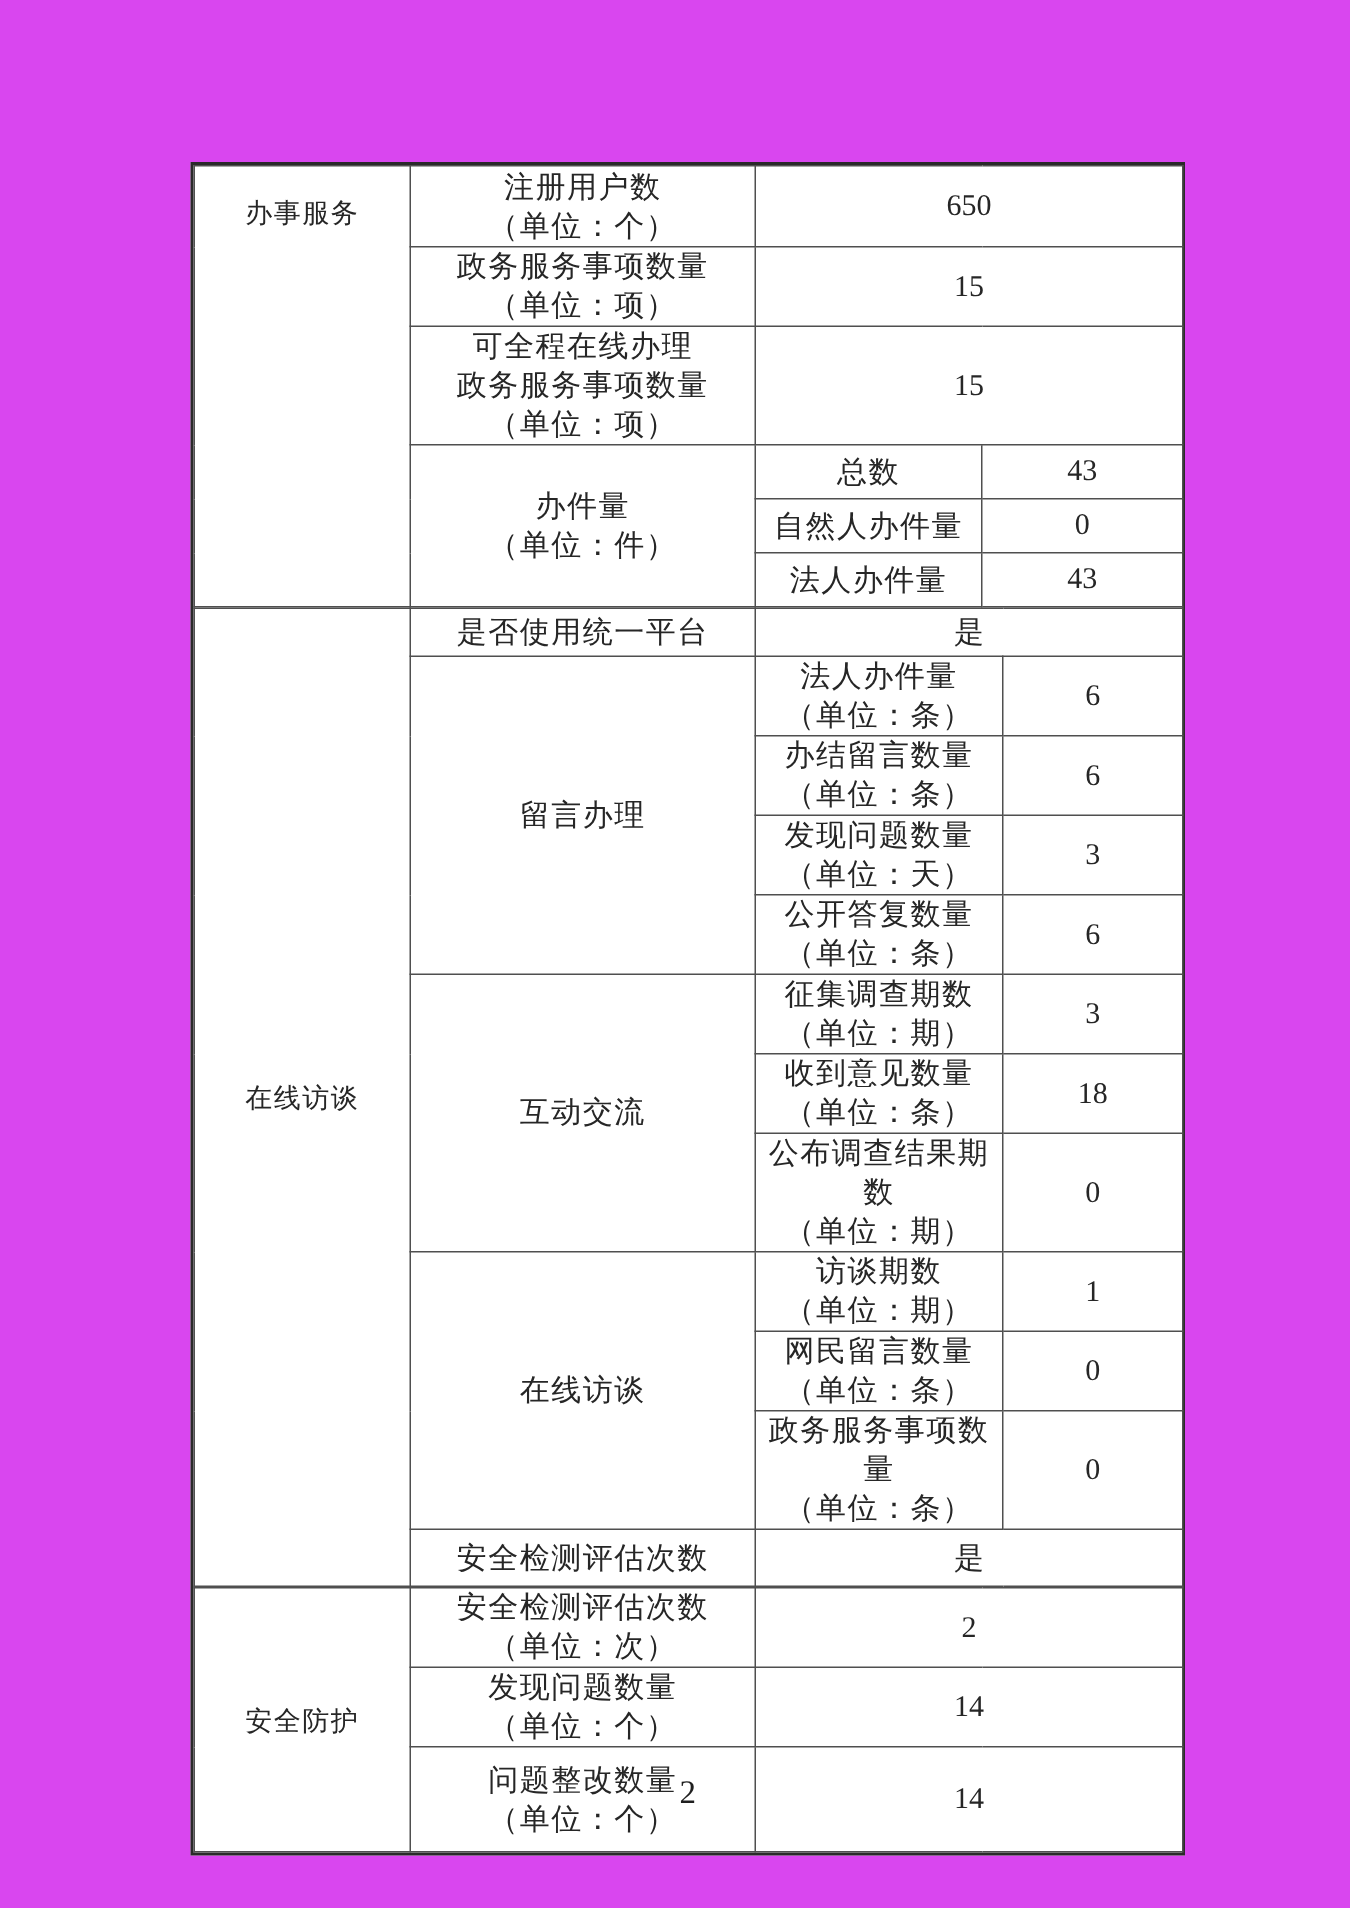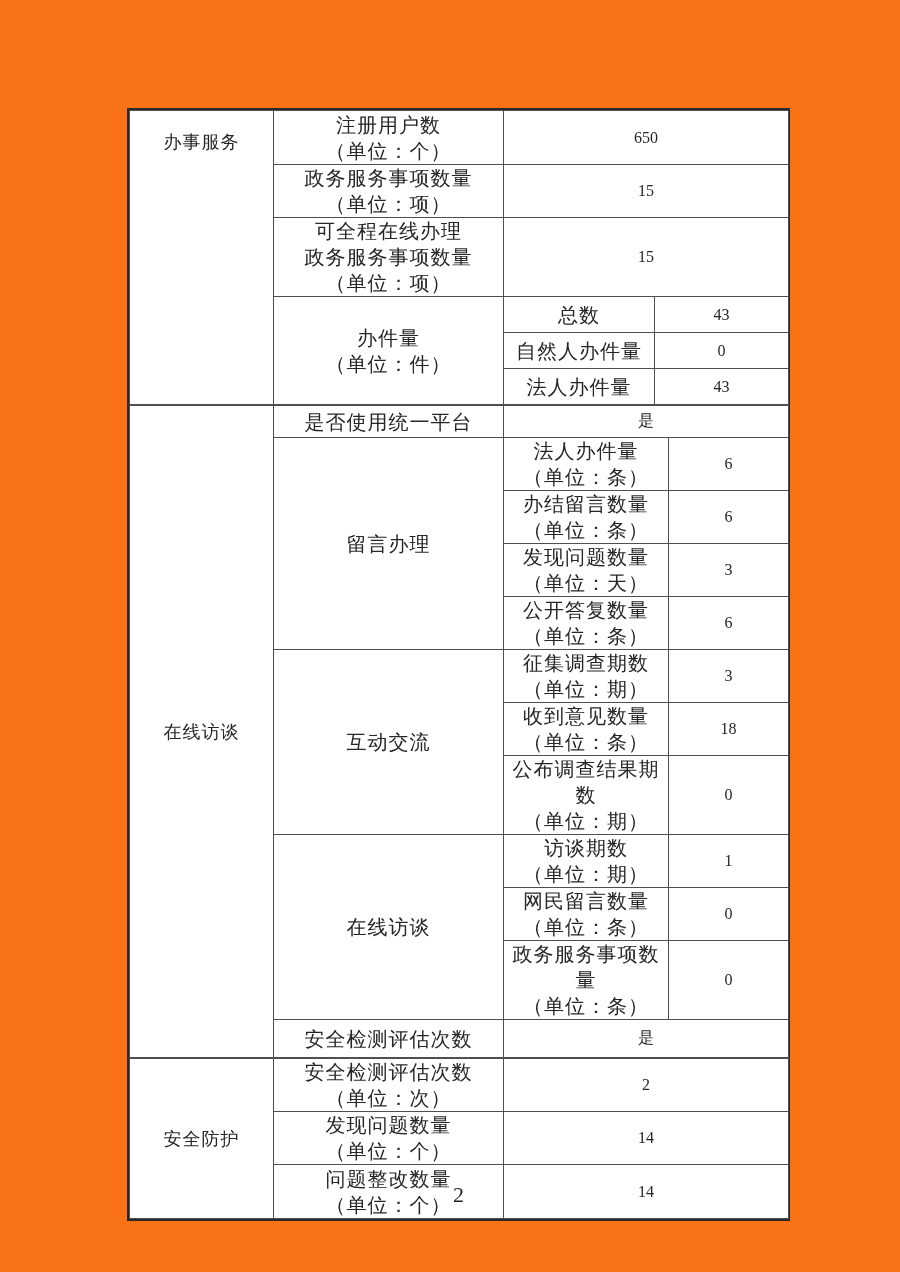--- a/index.html
+++ b/index.html
@@ -1,33 +1,33 @@
 <!DOCTYPE html>
 <html><head>
 <meta charset="utf-8">
 <style>
   * { margin:0; padding:0; box-sizing:border-box; }
   html,body { background:#ffffff; }
   .page {
-    position:relative; width:900px; height:1272px; background:#f97316;
+    position:relative; width:900px; height:1272px; background:#d946ef;
     font-family:"Liberation Serif","DejaVu Serif",serif; color:#262626;
     overflow:hidden;
   }
   .table-wrap {
     position:absolute; left:127px; top:108px; width:663px;
     border:2px solid #2a2a2a; background:#fff;
   }
   table.section { border-collapse:collapse; table-layout:fixed; width:100%; }
   table.section + table.section { border-top:1px solid #2a2a2a; }
   td {
     border:1px solid #4f4f4f; text-align:center; vertical-align:middle;
     font-size:20px; letter-spacing:1px; padding:0 2px; overflow:hidden;
   }
   .ln { line-height:26px; }
-  .c-val { font-size:16px; letter-spacing:0; }
+  .c-val { font-size:20px; letter-spacing:0; }
   .c-cat { font-size:18px; }
   .cat-top { vertical-align:top; padding-top:19px; }
   .page-num {
     position:absolute; left:127px; top:1182px; width:663px;
     text-align:center; font-size:22px; letter-spacing:0; color:#1f1f1f;
   }
 </style>
 </head>
 <body>
 
@@ -209,21 +209,21 @@
         </td>
         <td class="c-val" colspan="2">2</td>
       </tr>
       <tr style="height:53px">
         <td>
           <div class="ln">发现问题数量</div>
           <div class="ln">（单位：个）</div>
         </td>
         <td class="c-val" colspan="2">14</td>
       </tr>
-      <tr style="height:54px">
+      <tr style="height:70px">
         <td>
           <div class="ln">问题整改数量</div>
           <div class="ln">（单位：个）</div>
         </td>
         <td class="c-val" colspan="2">14</td>
       </tr>
     </tbody>
       </table>
 
   </div>

